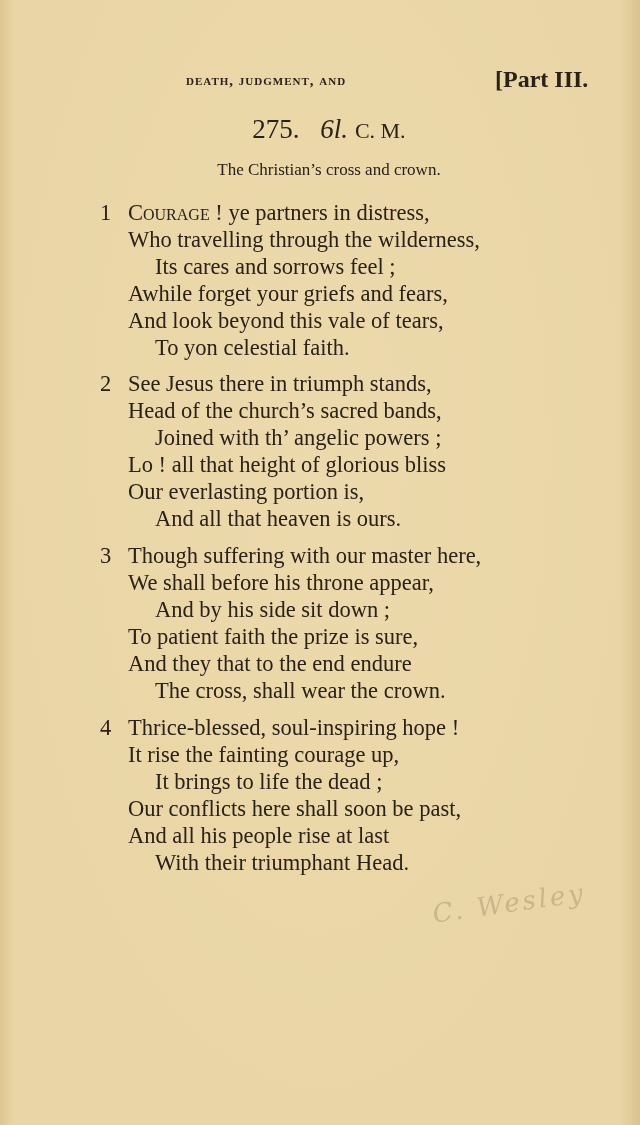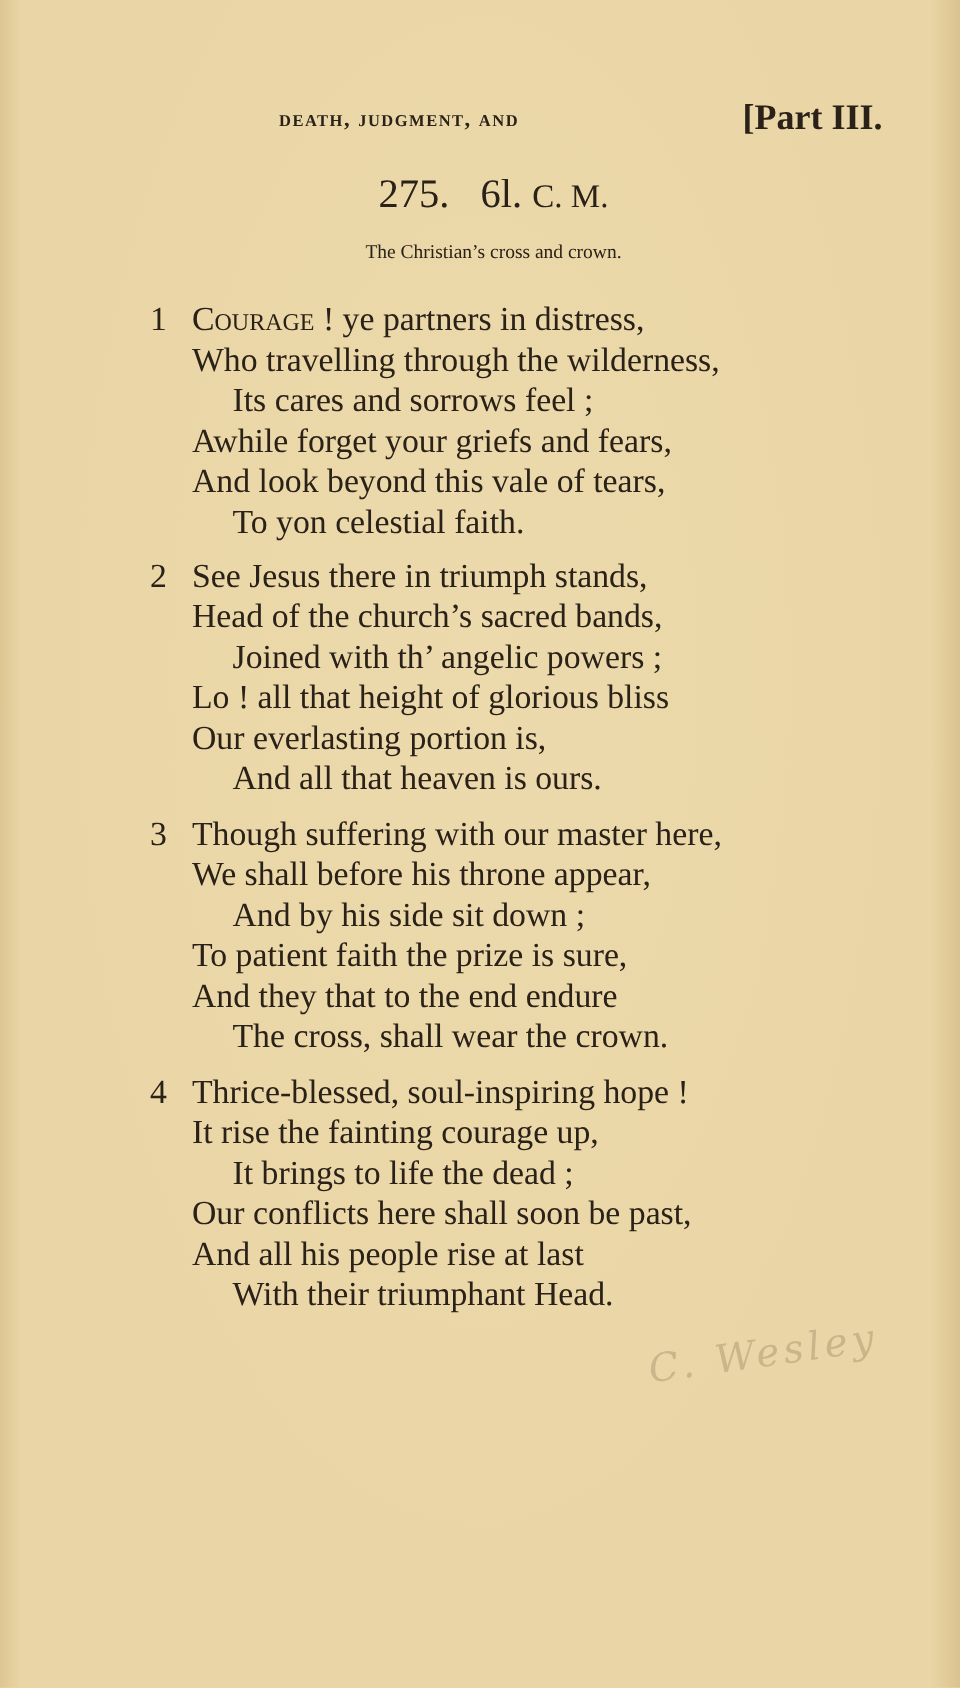--- a/index.html
+++ b/index.html
@@ -52,29 +52,29 @@
       position: absolute;
       top: 114px;
       left: 0;
       width: 640px;
       text-align: center;
       font-size: 27px;
       padding-left: 18px;
       box-sizing: border-box;
     }
     .hymn-heading .num { margin-right: 14px; }
-    .hymn-heading .meter-count { }
+    .hymn-heading .meter-count { font-style: italic; }
     .hymn-heading .meter-name { font-variant: small-caps; font-size: 22px; }
     .subtitle {
       position: absolute;
       top: 160px;
       left: 0;
       width: 640px;
       text-align: center;
-      font-size: 13px;
+      font-size: 17px;
       padding-left: 18px;
       box-sizing: border-box;
     }
     .stanza {
       position: absolute;
       left: 100px;
       width: 480px;
     }
     .line {
       height: 27px;

